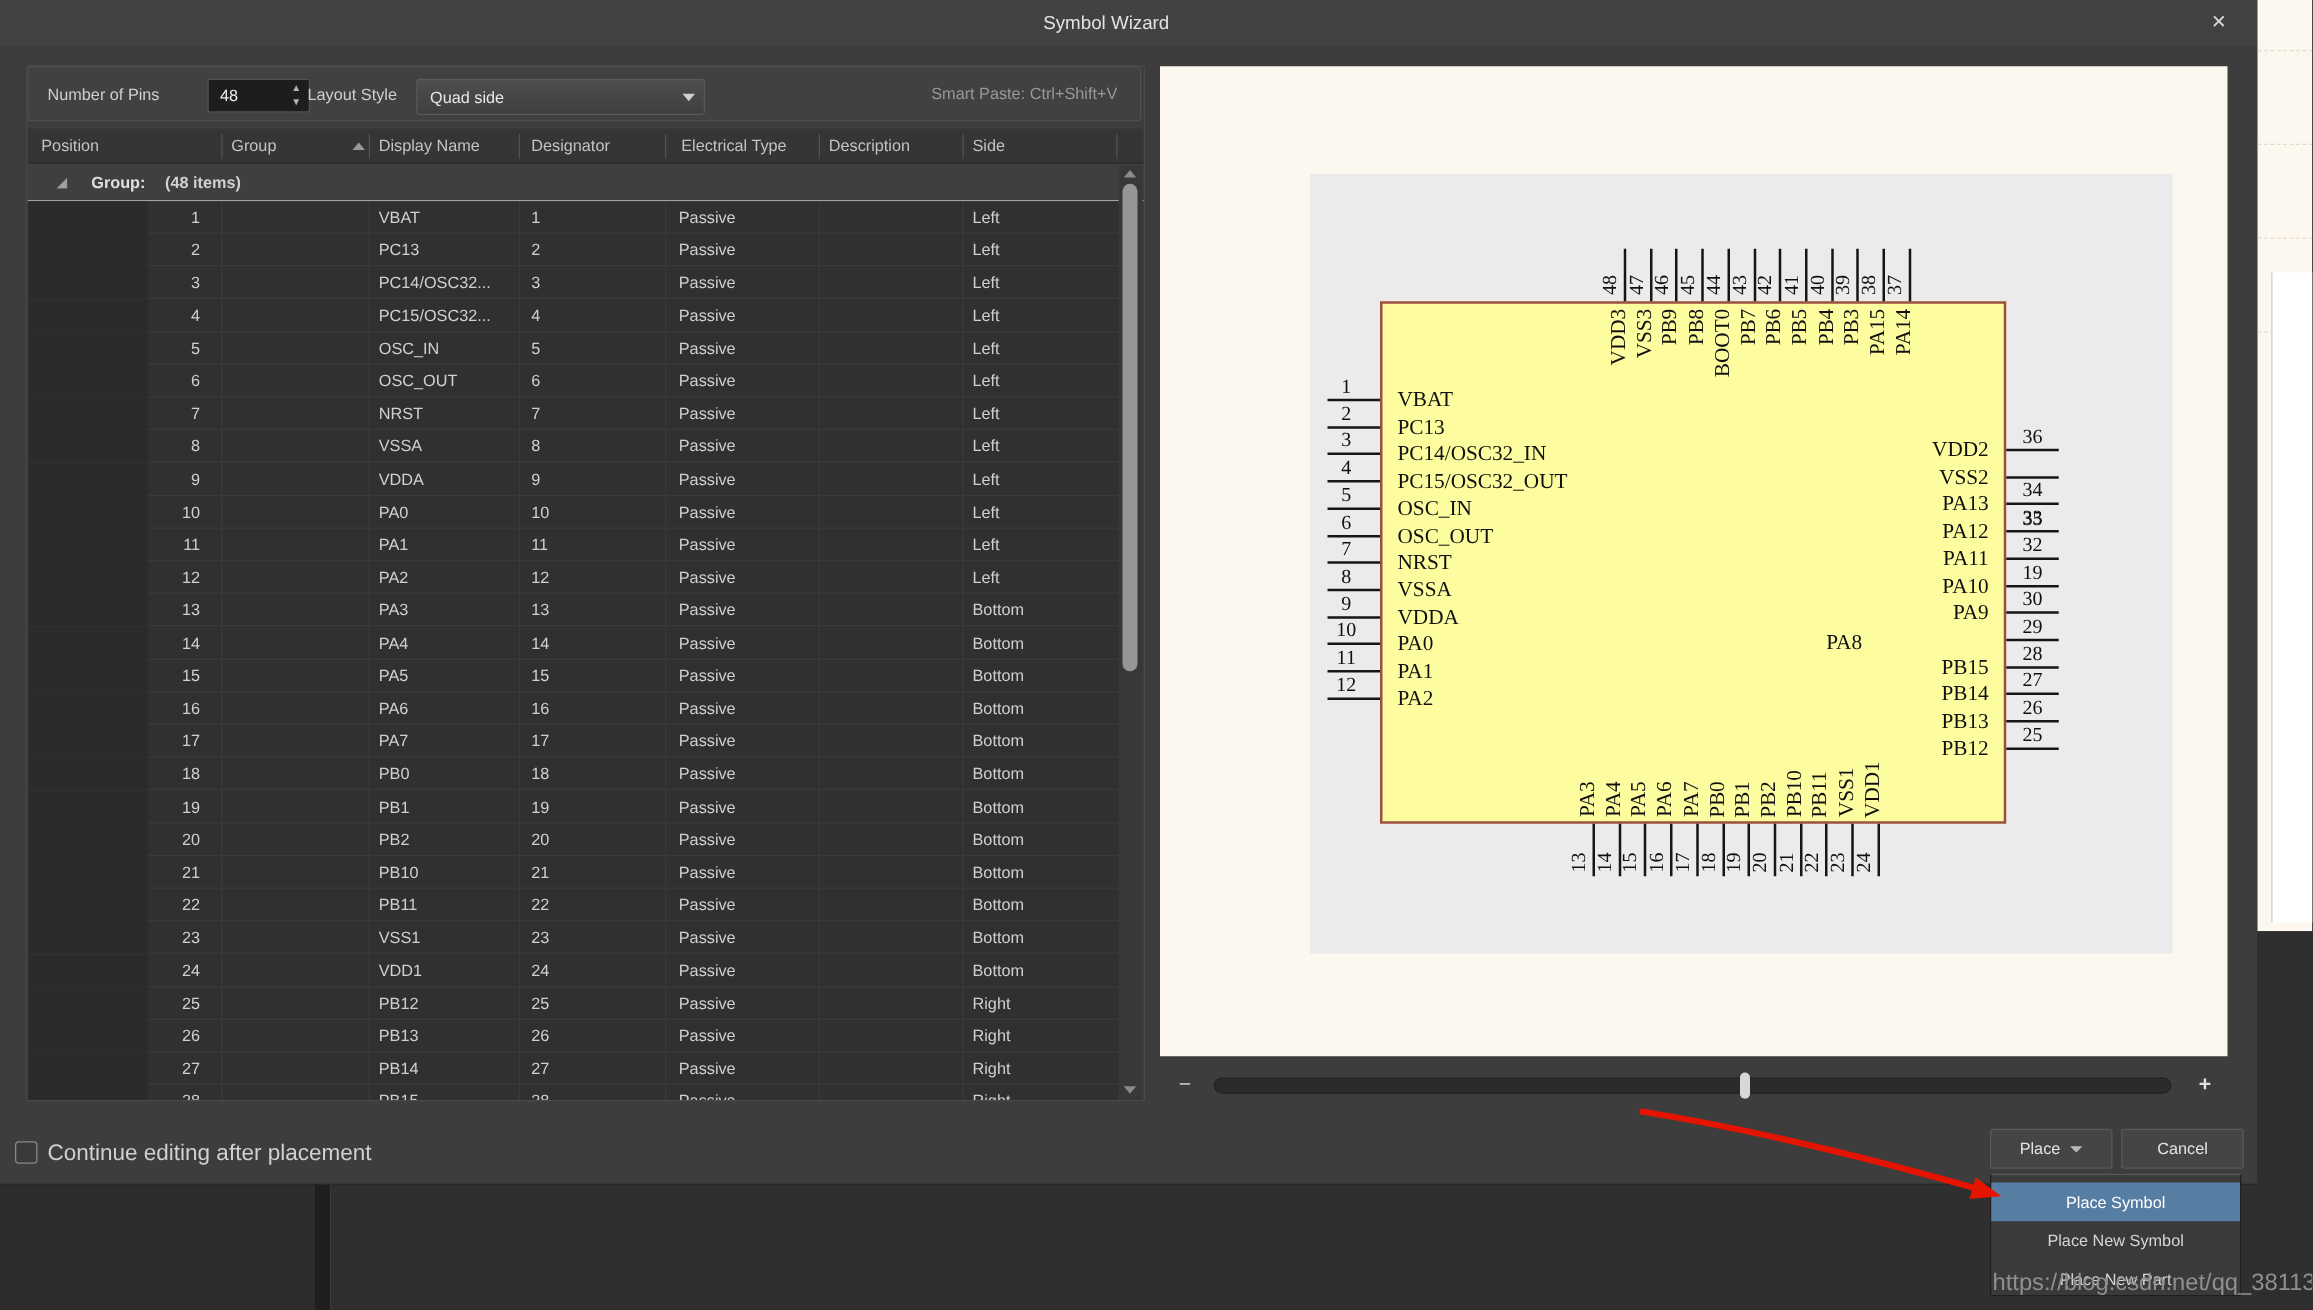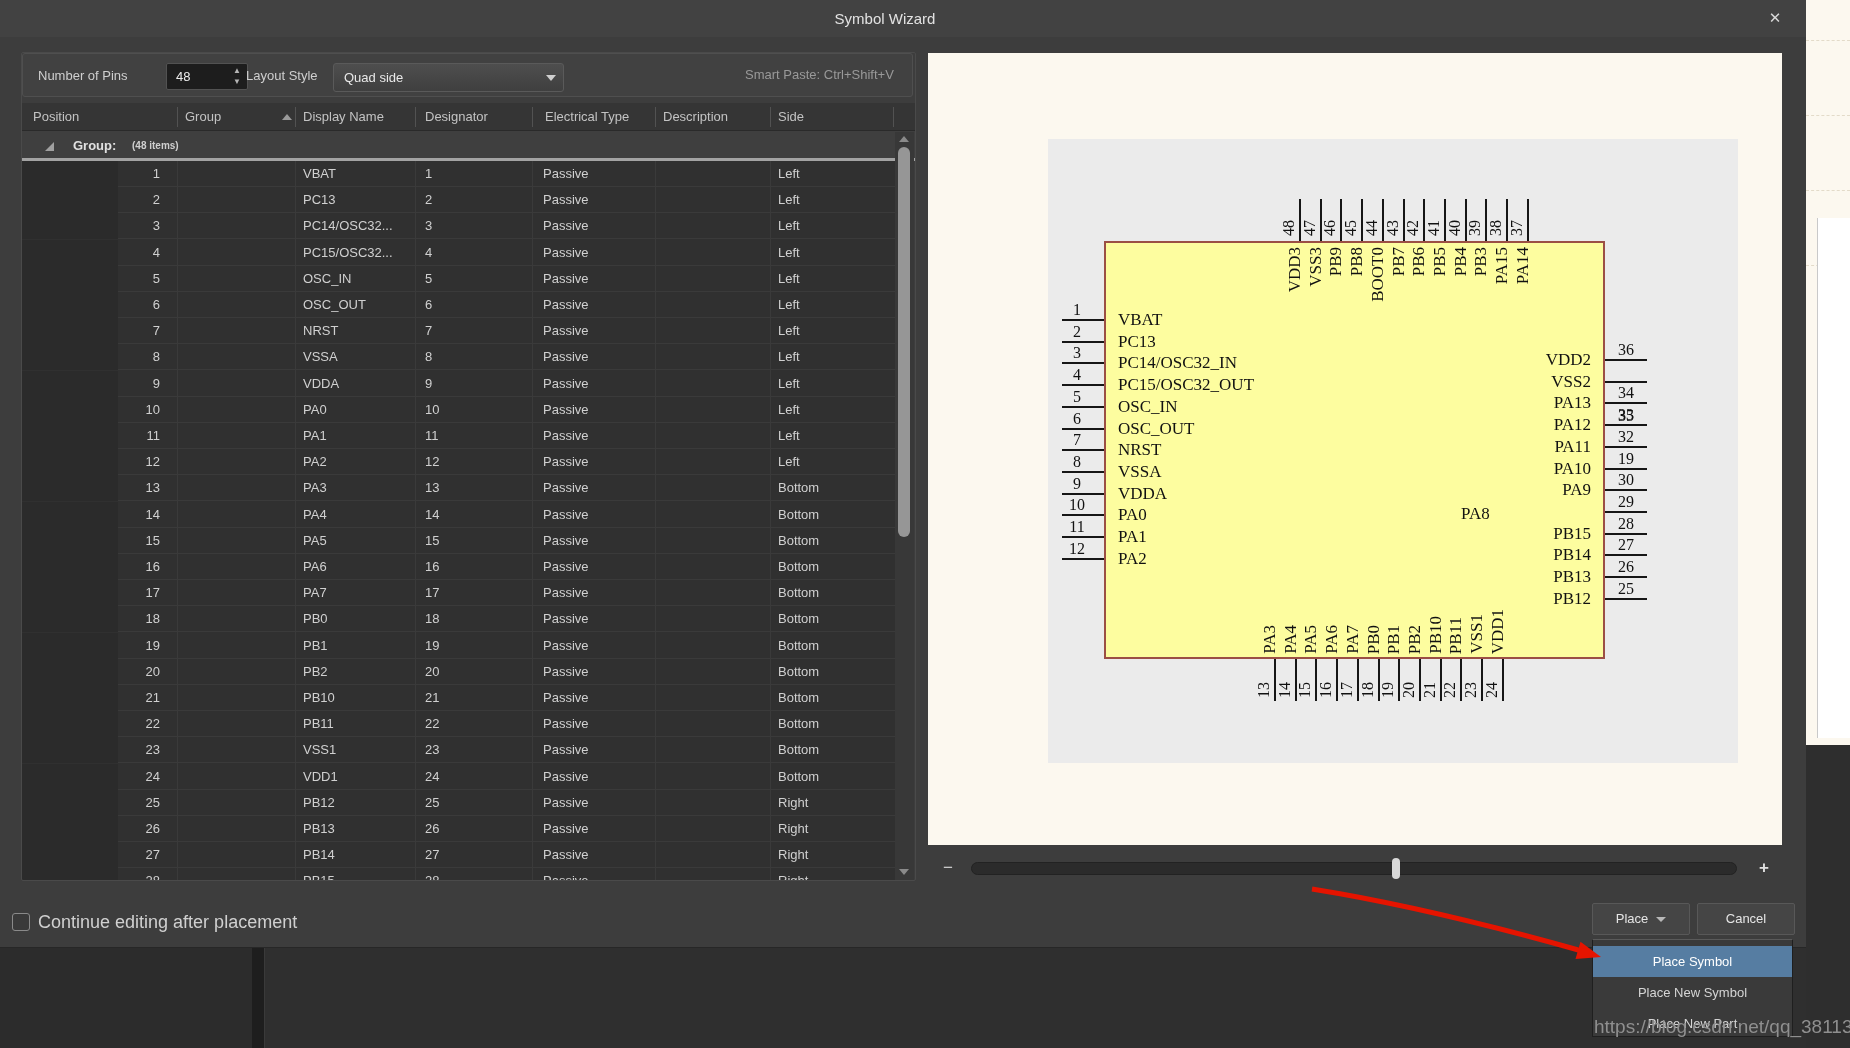--- a/index.html
+++ b/index.html
@@ -28,25 +28,25 @@
                border-right:5px solid transparent;border-top:6px solid #cfcfcf;}
   #smart-paste{right:907px;top:53px;height:44px;line-height:44px;color:#999;font-size:13px;}
   
   #tbl-header{left:22px;top:103px;width:893px;height:28px;background:#353535;
               border-bottom:1px solid #2a2a2a;box-sizing:border-box;}
   .hdr-cell{top:0;height:28px;line-height:28px;color:#c3c3c3;font-size:13px;}
   .vsep{top:4px;width:1px;height:20px;background:#525252;}
   #sort-up{left:260px;top:11px;width:0;height:0;border-left:5px solid transparent;
            border-right:5px solid transparent;border-bottom:6px solid #9a9a9a;}
   #group-row{left:22px;top:131px;width:893px;height:30px;background:#3f3f3f;
-             border-bottom:3px solid #a3a3a3;box-sizing:border-box;}
+             border-bottom:1px solid #a3a3a3;box-sizing:border-box;}
   #group-tri{left:23px;top:11px;width:9px;height:9px;background:#a0a0a0;
              clip-path:polygon(100% 0,100% 100%,0 100%);}
   #group-label{left:51px;top:0;height:30px;line-height:30px;color:#e0e0e0;font-size:13px;font-weight:bold;}
-  #group-count{left:110px;top:0;height:30px;line-height:30px;color:#d0d0d0;font-size:10px;font-weight:bold;}
+  #group-count{left:110px;top:0;height:30px;line-height:30px;color:#d0d0d0;font-size:13px;font-weight:bold;}
   #grid{left:22px;top:161px;width:873px;height:719px;background:#303030;overflow:hidden;}
   .row{position:absolute;left:0;width:873px;height:26px;border-bottom:1px solid #3a3a3a;box-sizing:border-box;}
   .row .indent{position:absolute;left:0;top:0;width:96px;height:26px;background:#2b2b2b;}
   .cell{position:absolute;top:0;height:25px;line-height:25px;font-size:13px;color:#d0d0d0;}
   .c-pos{left:0;width:138px;text-align:right;}
   .c-name{left:281px;}.c-des{left:403px;}.c-type{left:521px;}.c-side{left:756px;}
   .gridsep{top:0;width:1px;height:719px;background:#3a3a3a;}
   #tbl-frame{left:21px;top:52px;width:895px;height:829px;border:1px solid #4a4a4a;
              border-radius:2px;box-sizing:border-box;pointer-events:none;}
   

